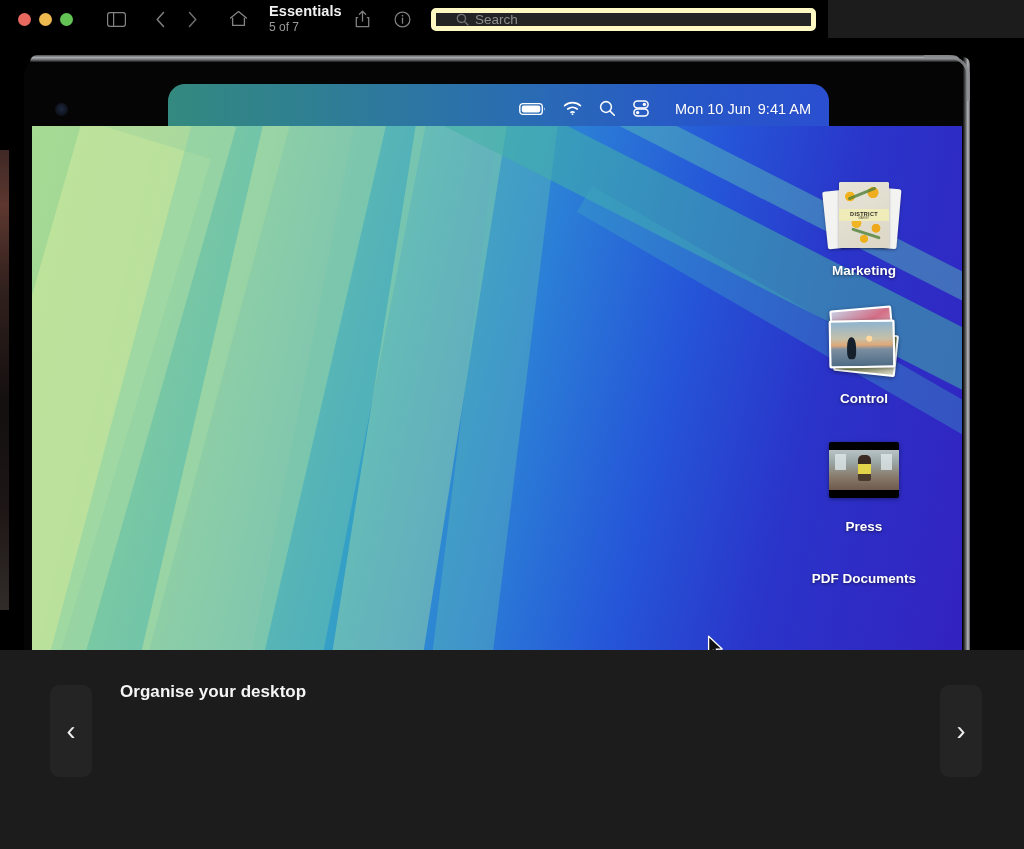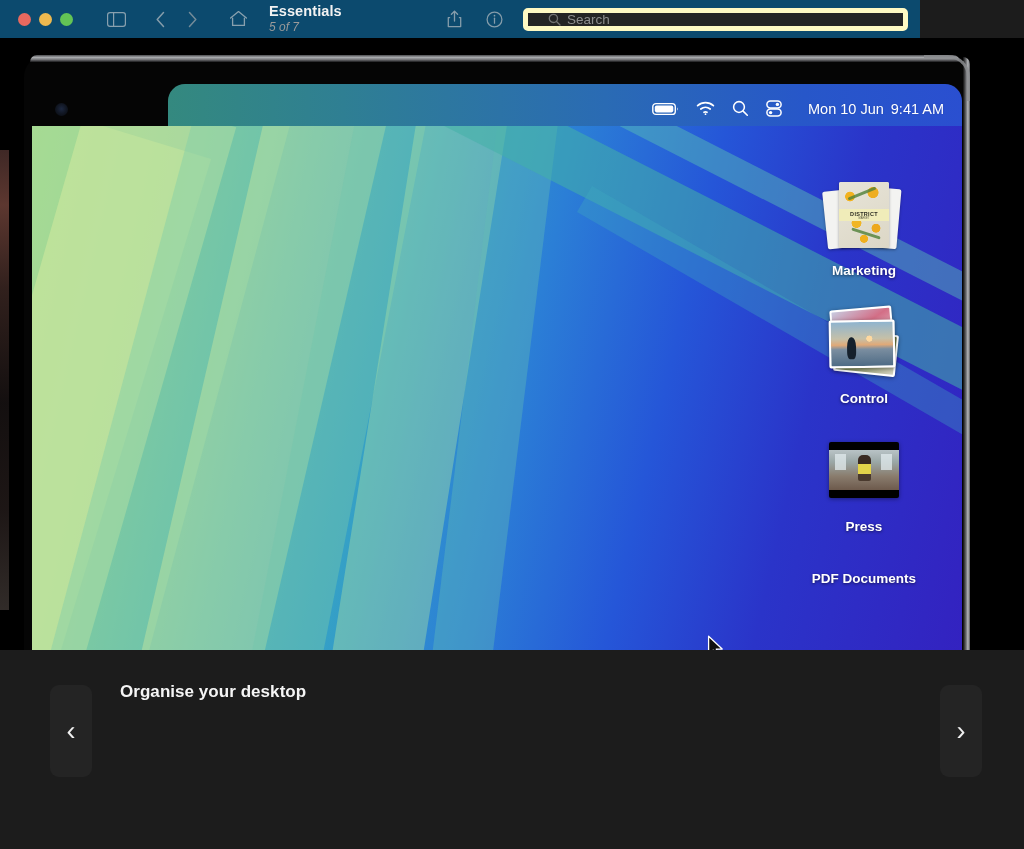--- a/index.html
+++ b/index.html
@@ -12,22 +12,22 @@
   .window {
     position: relative;
     width: 1024px; height: 849px;
     background: #1c1c1c;
     overflow: hidden;
   }
 
   
   .toolbar {
     position: absolute; top: 0; left: 0;
-    width: 920px; height: 38px;
-    background: #0c4a6e;
+    width: 828px; height: 38px;
+    background: #000000;
     display: flex; align-items: center;
     z-index: 40;
   }
   .traffic { display: flex; gap: 8px; margin-left: 18px; }
   .light { width: 13px; height: 13px; border-radius: 50%; }
   .light.red { background: #e8695f; }
   .light.yellow { background: #eeb94f; }
   .light.green { background: #63c455; }
 
   .tb-icon {
@@ -39,21 +39,21 @@
   .tb-sidebar { margin-left: 28px; }
   .tb-back { margin-left: 14px; }
   .tb-fwd { margin-left: 2px; }
   .tb-home { margin-left: 16px; }
 
   .title-block { margin-left: 16px; line-height: 1.12; }
   .title-main {
     font-size: 14.5px; font-weight: bold; color: #f2f2f2;
     letter-spacing: .1px;
   }
-  .title-sub { font-size: 12px; color: #9a9a9a; margin-top: 2px; font-style: italic; }
+  .title-sub { font-size: 12px; color: #9a9a9a; margin-top: 2px; }
 
   .tb-right {
     margin-left: auto; display: flex; align-items: center;
     margin-right: 12px;
   }
   .tb-share { margin-right: 10px; }
   .tb-info { margin-right: 14px; }
   .searchbox {
     width: 385px; height: 23px;
     border: 5px solid #fef9c3; border-radius: 5px;
@@ -121,21 +121,21 @@
 
   
   .screen {
     position: absolute; left: 8px; top: 29px;
     width: 930px; height: 571px;
     overflow: hidden;
   }
   
   .menubar {
     position: absolute; left: 136px; top: 0;
-    width: 794px; height: 49px;
+    width: 661px; height: 49px;
     border-radius: 17px 17px 0 0;
     background: linear-gradient(90deg,#34897f 0%,#2f7f93 22%,#2a6bb4 55%,#2757c9 80%,#2a4fd0 100%);
     display: flex; align-items: center; justify-content: flex-end;
     padding-right: 18px;
   }
   .mb-items { display: flex; align-items: center; gap: 17px; }
   .mb-icon { display: flex; align-items: center; justify-content: center; }
   .mb-clock {
     color: #fff; font-size: 14.5px; font-weight: 500;
     margin-left: 9px; white-space: nowrap;

